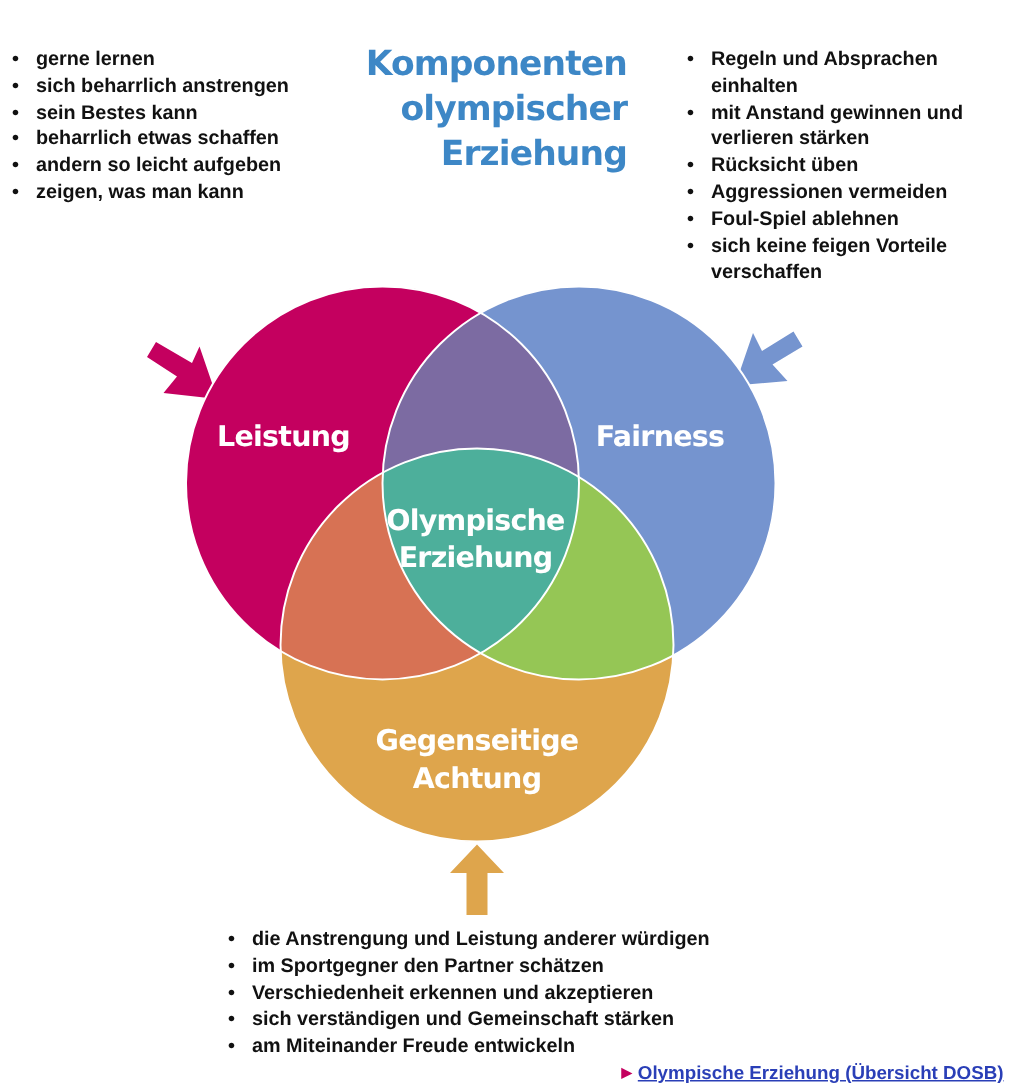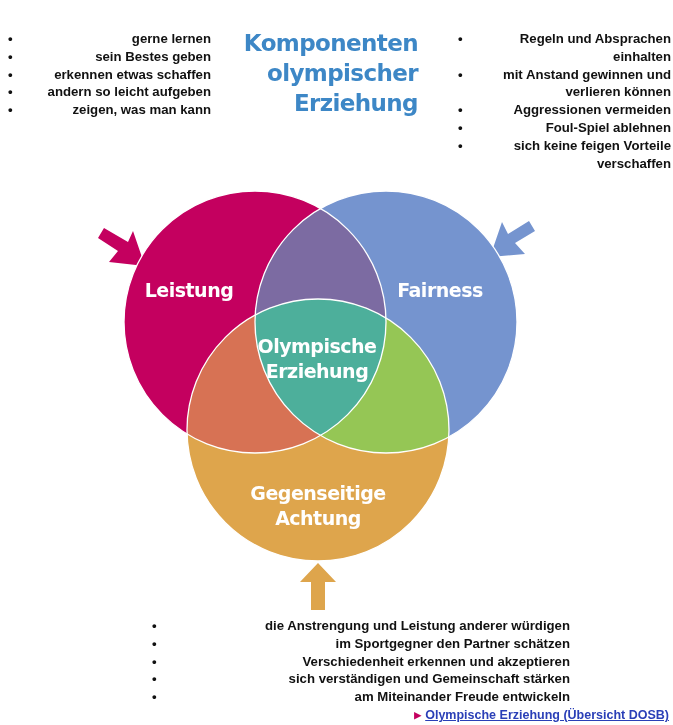--- a/index.html
+++ b/index.html
@@ -1,19 +1,19 @@
 <!DOCTYPE html>
 <html><head>
 <meta charset="utf-8">
 <style>
   html, body { margin:0; padding:0; background:#ffffff; }
   body { width:673px; height:725px; position:relative; overflow:hidden;
          font-family:"Liberation Sans", sans-serif; color:#111; }
   .list { position:absolute; margin:0; padding:0; list-style:none;
-          font-weight:bold; font-size:13.2px; line-height:17.8px;text-align:right; }
+          font-weight:bold; font-size:13.2px; line-height:17.8px; }
   .list li { position:relative; padding-left:18px; }
   .list li::before { content:"•"; position:absolute; left:2px; top:0; }
   #list-left { left:6px; top:30px; width:205px; }
   #list-right { left:456px; top:30px; width:215px; }
   #list-bottom { left:150px; top:617px; width:420px; }
   #title { position:absolute; left:218px; top:28px; width:200px; text-align:right;
            color:#3d87c6; font-weight:bold; font-size:23px; line-height:30px;
            font-family:"DejaVu Sans", sans-serif; letter-spacing:-0.6px; }
   svg#venn { position:absolute; left:0; top:0; }
   .lbl { fill:#ffffff; font-family:"DejaVu Sans", sans-serif; font-weight:bold;
@@ -21,35 +21,37 @@
   #link { position:absolute; right:4px; top:708px; font-size:12.5px;
           color:#2a3fb7; text-decoration:underline; white-space:nowrap;font-weight:bold; }
   #link-arrow { color:#c4005f; font-size:9px; text-decoration:none; display:inline-block;
                 margin-right:4px; vertical-align:1px; }
 </style>
 </head>
 <body>
 
 <ul id="list-left" class="list">
   <li>gerne lernen</li>
-  <li>sein Bestes geben</li>
-  <li>erkennen etwas schaffen</li>
+  <li>sich beharrlich anstrengen</li>
+  <li>sein Bestes kann</li>
+  <li>beharrlich etwas schaffen</li>
   <li>andern so leicht aufgeben</li>
   <li>zeigen, was man kann</li>
 </ul>
 
 <div id="title" style="color: rgb(61, 135, 198);">
   <div>Komponenten</div>
   <div>olympischer</div>
   <div>Erziehung</div>
 </div>
 
 <ul id="list-right" class="list">
   <li>Regeln und Absprachen einhalten</li>
-  <li>mit Anstand gewinnen und verlieren können</li>
+  <li>mit Anstand gewinnen und verlieren stärken</li>
+  <li>Rücksicht üben</li>
   <li>Aggressionen vermeiden</li>
   <li>Foul-Spiel ablehnen</li>
   <li>sich keine feigen Vorteile verschaffen</li>
 </ul>
 
 <svg id="venn" width="673" height="725">
   <defs>
     <clipPath id="clipL">
         <circle cx="255" cy="322" r="131"></circle>
       </clipPath>

